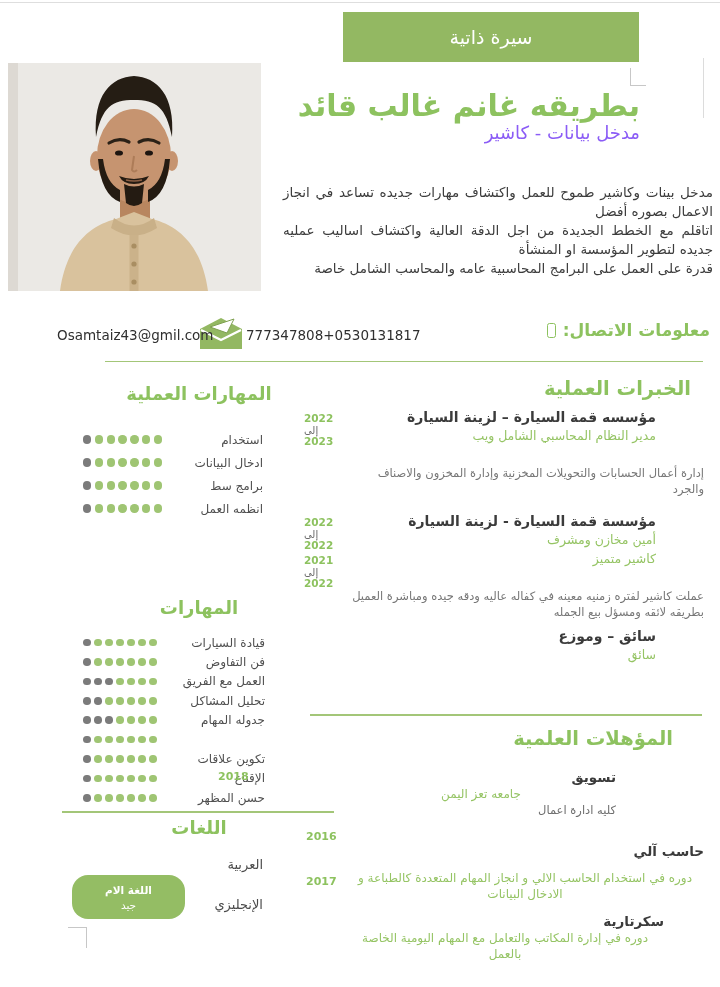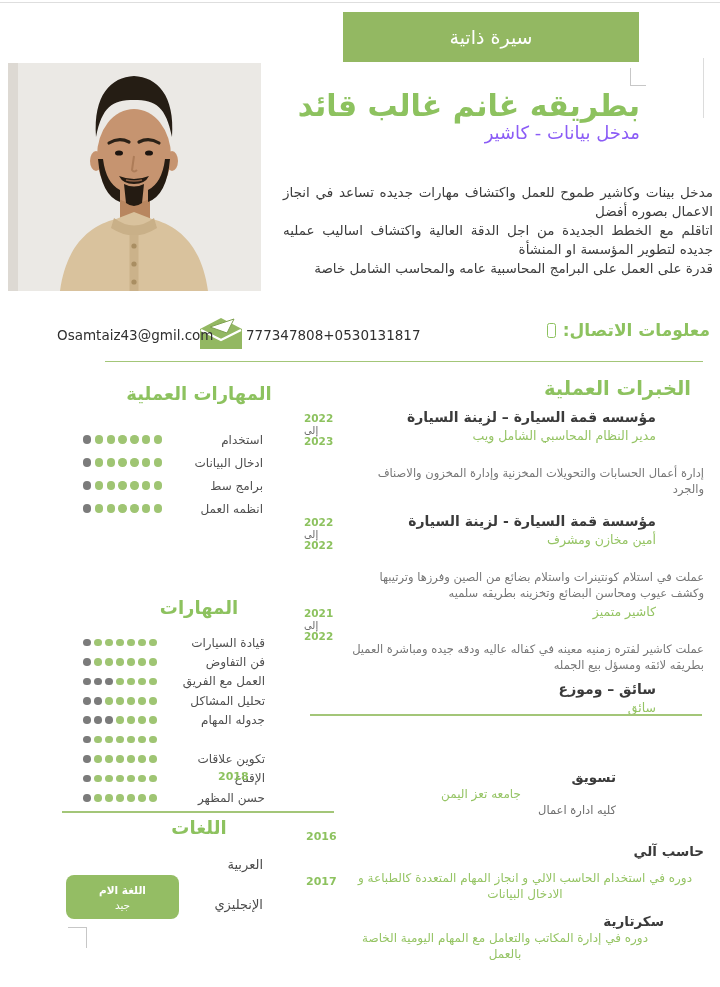--- a/index.html
+++ b/index.html
@@ -52,22 +52,22 @@
   .dot{border-radius:50%;flex:none}
   .ps-list .dot{width:8.4px;height:8.4px}
   .sk-list .dot{width:7.6px;height:7.6px}
   .dot-green{background:var(--dot-green)}
   .dot-gray{background:var(--dot-gray)}
   .skill-label{flex:1;text-align:right;direction:rtl;font-size:12px;color:#4f4f4f;white-space:nowrap}
 
   .divider-left{position:absolute;left:62px;top:811px;width:272px;height:1.6px;background:var(--divider)}
   .lang-row{position:absolute;right:457px;direction:rtl;font-size:13px;color:#4a4a4a}
   #lang-0{top:857px}  #lang-1{top:897px}
-  .lang-badge{position:absolute;left:66px;top:875px;width:113px;height:44px;background:var(--badge);
-    border-radius:8px;display:flex;flex-direction:column;align-items:center;justify-content:center;
+  .lang-badge{position:absolute;left:72px;top:875px;width:113px;height:44px;background:var(--badge);
+    border-radius:16px;display:flex;flex-direction:column;align-items:center;justify-content:center;
     color:#fff;direction:rtl}
   .lang-badge .lvl1{font-size:10.5px;font-weight:bold}
   .lang-badge .lvl2{font-size:10.5px;margin-top:3px}
 
   .xp-heading{position:absolute;right:29px;top:377px;font-size:19.5px;font-weight:bold;color:var(--green-text);direction:rtl}
   .quals-heading{position:absolute;right:47px;top:727px;font-size:19.5px;font-weight:bold;color:var(--green-text);direction:rtl}
 
   .xp-list{position:absolute;left:300px;top:408px;width:404px;direction:rtl}
   .xp-item{position:relative;margin-bottom:15px}
   .xp-item:nth-of-type(2){margin-bottom:2px}
@@ -357,21 +357,20 @@
       </div>
 
       <div class="xp-item">
         <div class="xp-dates">
           <span class="yr">2022</span>
           <span class="ila">إلى</span>
           <span class="yr">2022</span>
         </div>
         <div class="xp-title">مؤسسة قمة السيارة  - لزينة السيارة</div>
         <div class="xp-role">أمين مخازن ومشرف</div>
-        <div class="xp-desc">عملت في استلام كونتينرات واستلام بضائع من الصين وفرزها وترتيبها وكشف عيوب ومحاسن البضائع وتخزينه بطريقه سلميه</div>
       </div>
 
       <div class="xp-item">
         <div class="xp-dates">
           <span class="yr">2021</span>
           <span class="ila">إلى</span>
           <span class="yr">2022</span>
         </div>
         <div class="xp-role">كاشير متميز</div>
         <div class="xp-desc">عملت كاشير لفتره زمنيه معينه في كفاله عاليه ودقه جيده ومباشرة العميل بطريقه لائقه ومسؤل بيع الجمله</div>
@@ -382,20 +381,21 @@
           
           
           
         </div>
         <div class="xp-title">سائق – وموزع</div>
         <div class="xp-role">سائق</div>
       </div>
     </div>
 
   <div class="divider-right"></div>
+  <div class="quals-heading">المؤهلات العلمية</div>
   <div class="quals-list">
 
       <div class="qual-item">
         <div class="qual-year">2018</div>
         <div class="qual-title">تسويق</div>
         <div class="qual-green">جامعه تعز اليمن</div>
         <div class="qual-gray">كليه ادارة اعمال</div>
       </div>
 
       <div class="qual-item">

